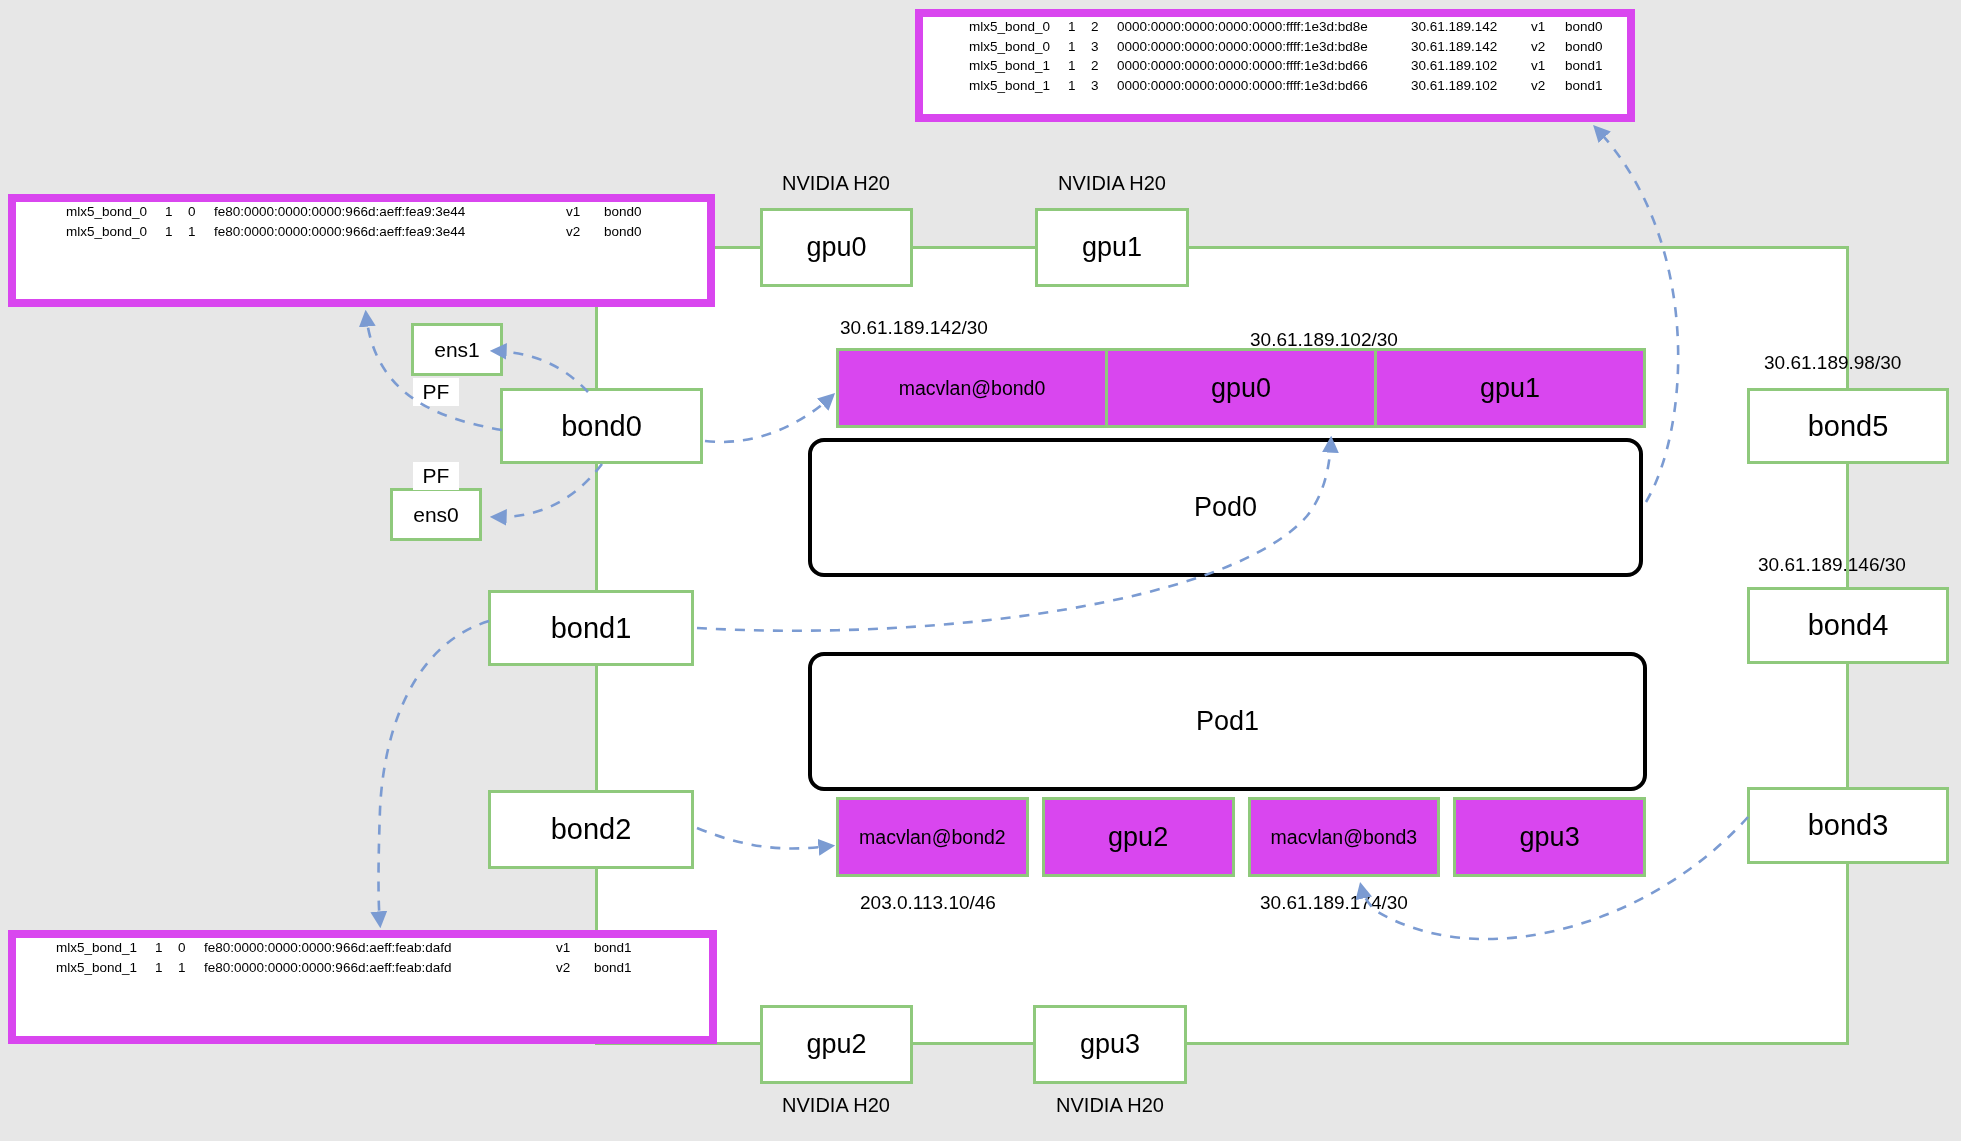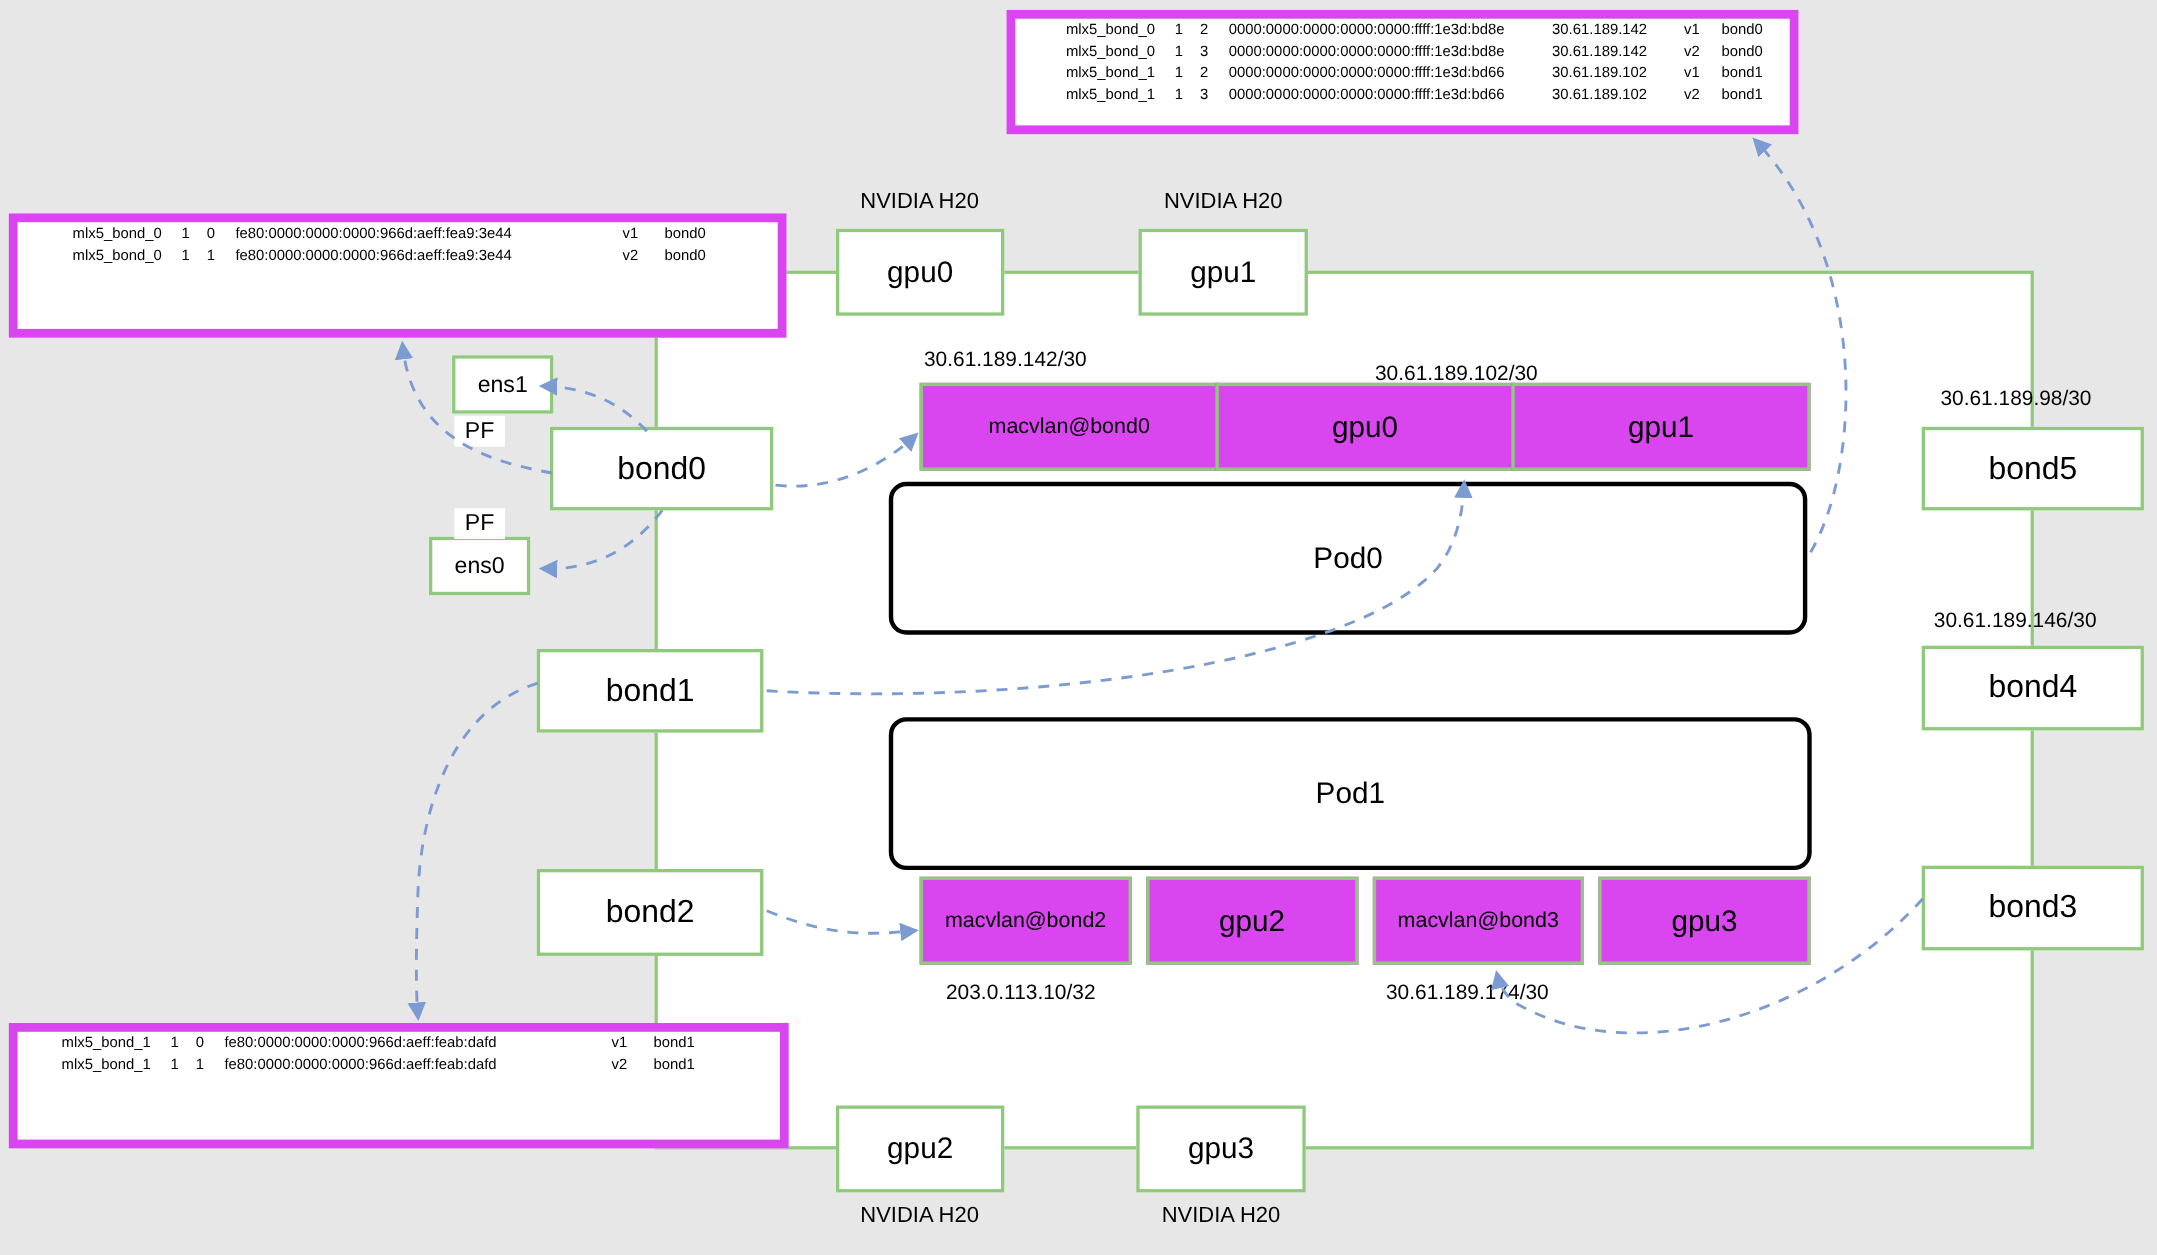--- a/index.html
+++ b/index.html
@@ -122,21 +122,21 @@
 
 <div class="abs pod" style="left:808px;top:438px;width:835px;height:139px;">Pod0</div>
 <div class="abs pod" style="left:808px;top:652px;width:839px;height:139px;">Pod1</div>
 
 <div class="abs ifrow" style="left:836px;top:797px;width:810px;height:80px;gap:16px;">
   <div class="ifcell if-macvlan">macvlan@bond2</div>
   <div class="ifcell if-gpu">gpu2</div>
   <div class="ifcell if-macvlan">macvlan@bond3</div>
   <div class="ifcell if-gpu">gpu3</div>
 </div>
-<div class="abs iplabel" style="left:860px;top:892px;">203.0.113.10/32</div>
+<div class="abs iplabel" style="left:860px;top:892px;">203.0.113.10/46</div>
 <div class="abs iplabel" style="left:1260px;top:892px;">30.61.189.174/30</div>
 
 <svg class="edges" width="1961" height="1141" viewBox="0 0 1961 1141">
   <defs>
     <marker id="arr" viewBox="0 0 10 10" refX="7.5" refY="5" markerWidth="6.5" markerHeight="6.5" orient="auto-start-reverse">
       <path d="M 0 0 L 10 5 L 0 10 z" fill="#7b9bd2"></path>
     </marker>
   </defs>
   <g fill="none" stroke="#7b9bd2" stroke-width="2.6" stroke-dasharray="10 9">
     <path d="M 588 392 C 560 362 528 352 494 351" marker-end="url(#arr)"></path>

